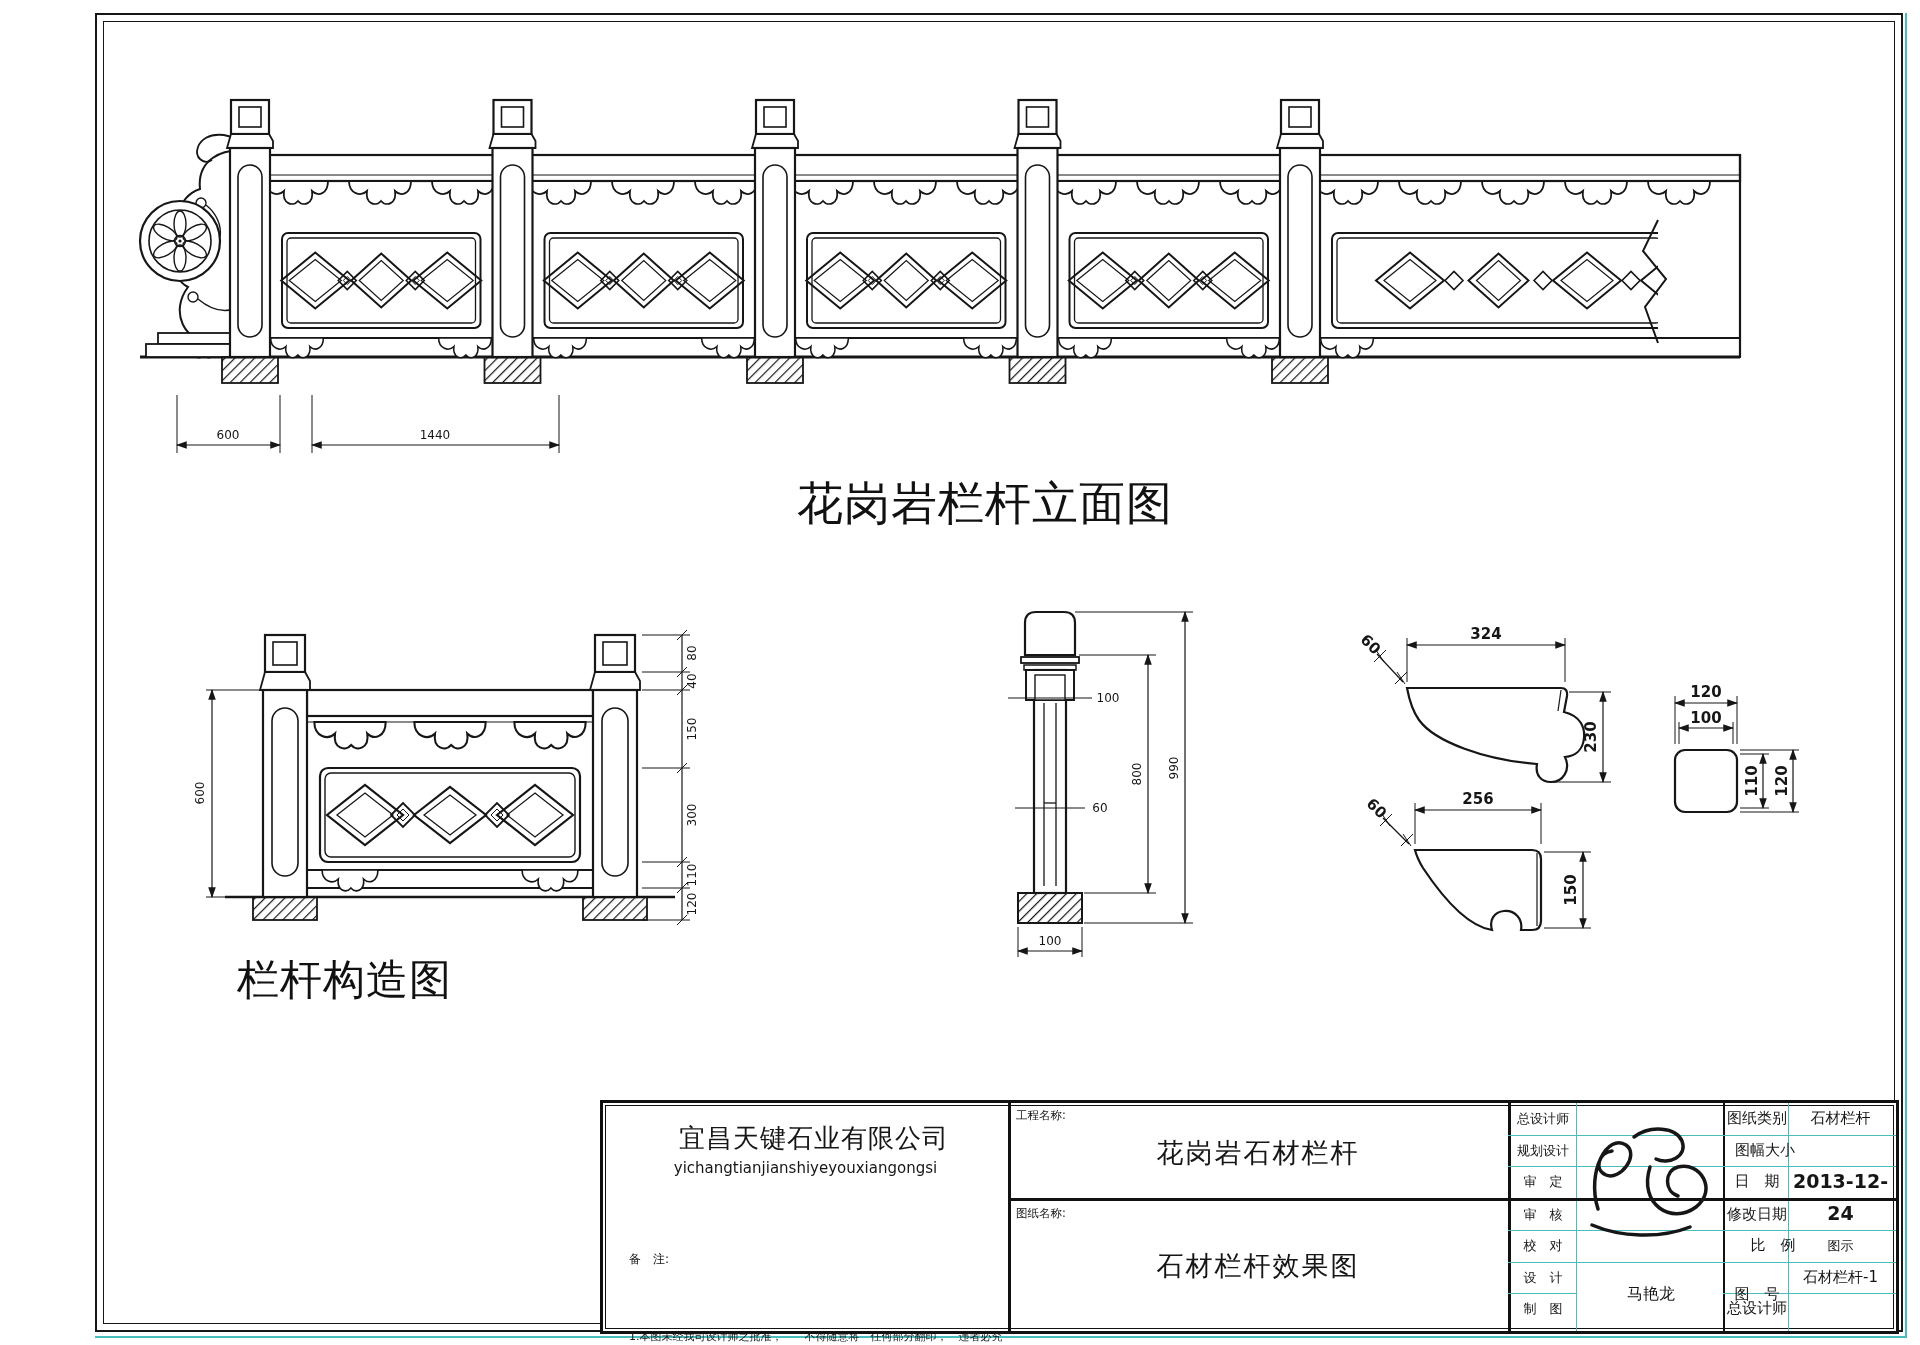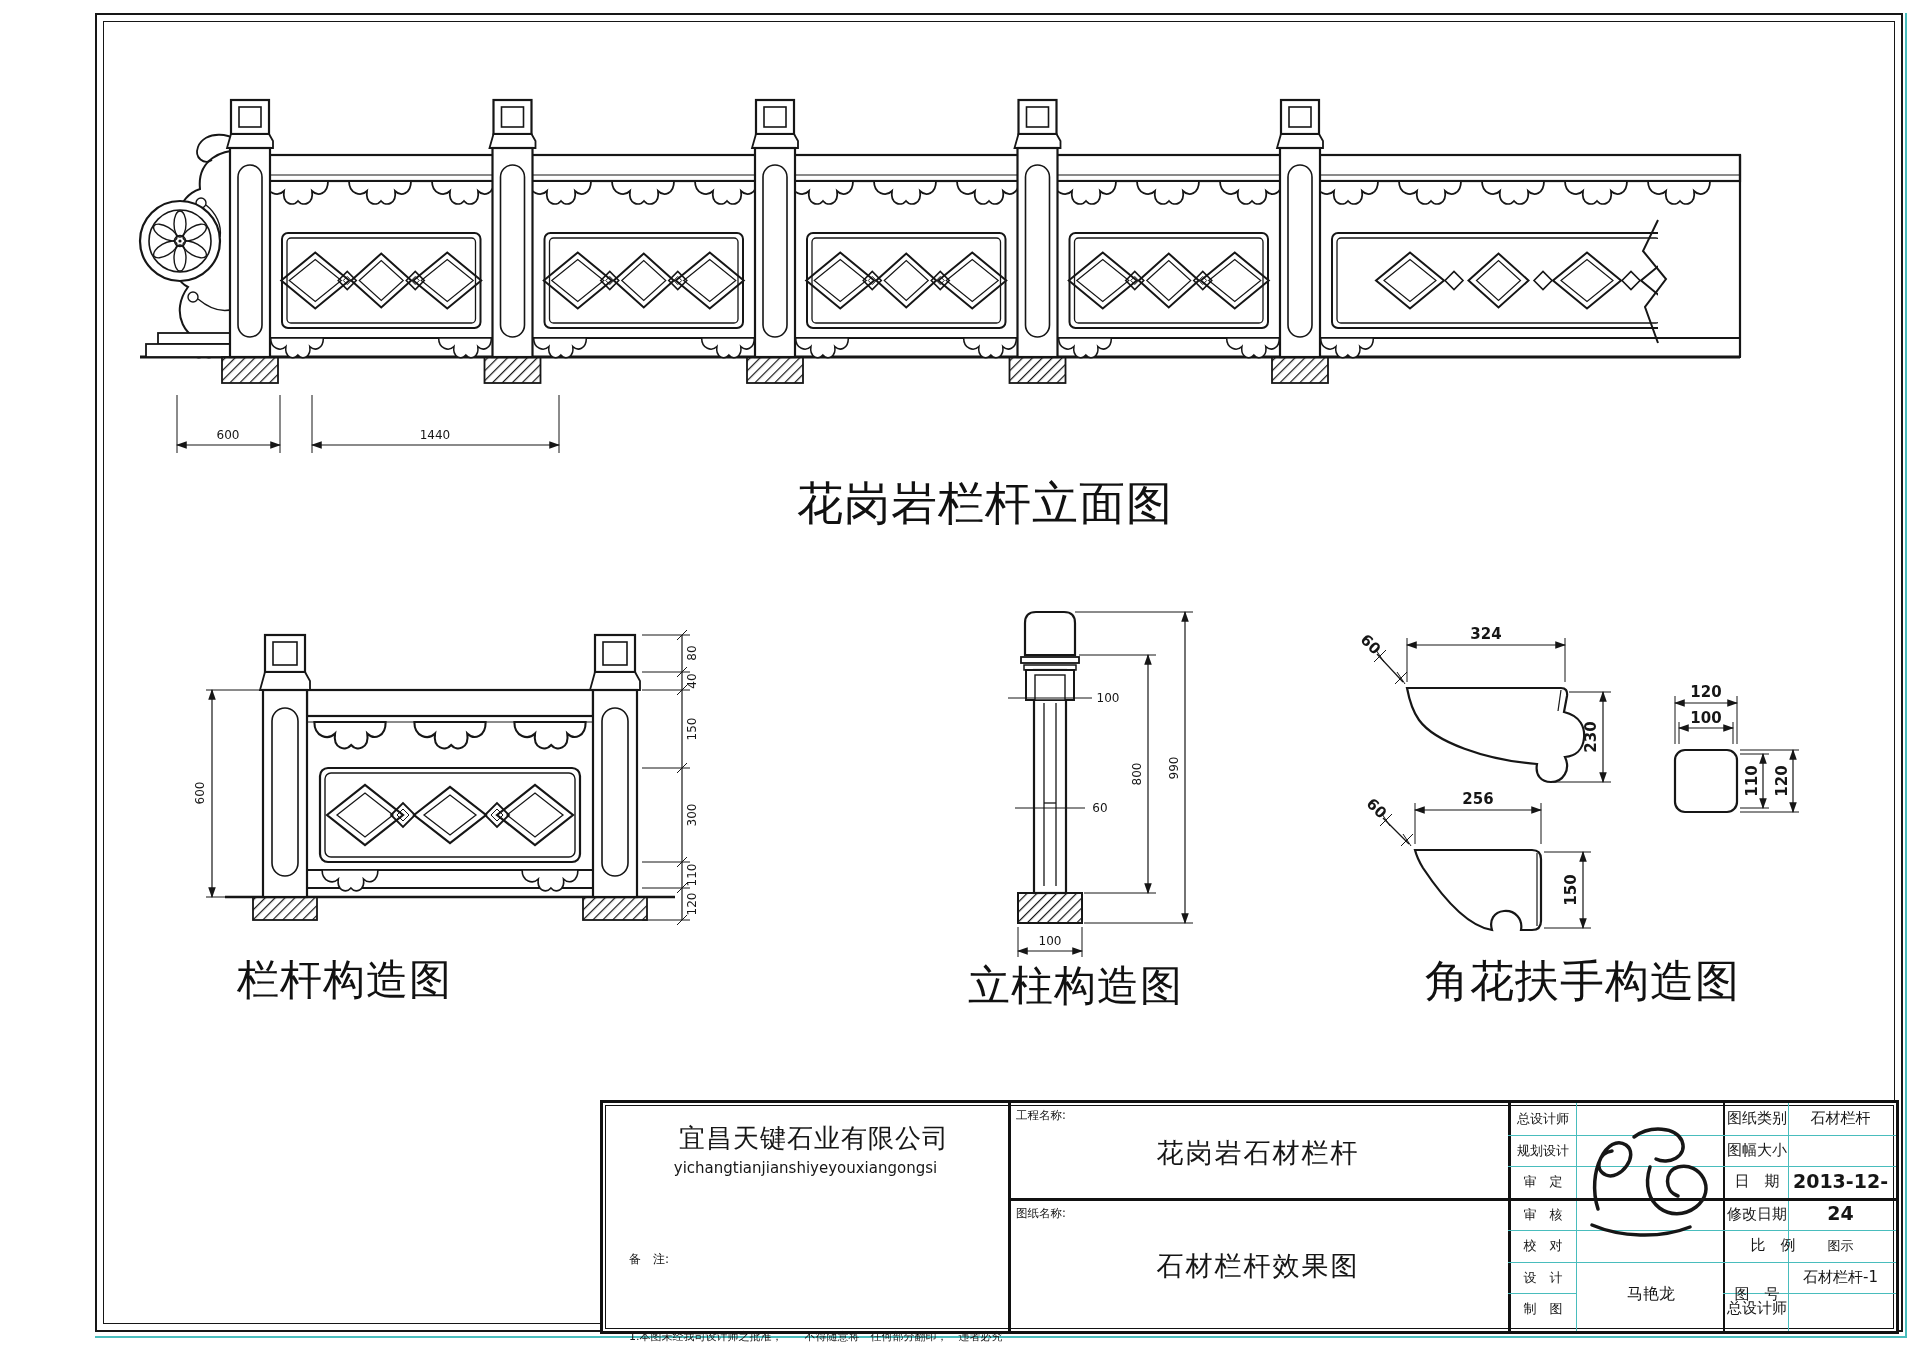--- a/index.html
+++ b/index.html
@@ -309,21 +309,20 @@
       <line class="ext" x1="104" y1="320" x2="213" y2="320"></line>
       <line class="dimln" x1="205" y1="9" x2="205" y2="320" marker-start="url(#arrC)" marker-end="url(#arrC)"></line>
       <text class="dimtx" transform="rotate(-90 198 165)" x="198" y="165" text-anchor="middle">990</text>
       <line class="ext" x1="38" y1="324" x2="38" y2="354"></line>
       <line class="ext" x1="102" y1="324" x2="102" y2="354"></line>
       <line class="dimln" x1="38" y1="348" x2="102" y2="348" marker-start="url(#arrC)" marker-end="url(#arrC)"></line>
       <text class="dimtx" x="70" y="342" text-anchor="middle">100</text>
     </g>
   </svg>
 
-  <div class="dtitle" style="left:968px;top:958px;">立柱构造图</div>
 
   <svg style="left:1335px;top:592px;" width="520" height="430" viewBox="0 0 520 430">
     <defs>
       <marker id="arrK" viewBox="0 0 10 10" refX="9" refY="5" markerWidth="9" markerHeight="9" orient="auto-start-reverse">
         <path d="M0,1.5 L10,5 L0,8.5 Z" fill="#161616"></path>
       </marker>
     </defs>
 
     <g>
       <path class="shp" stroke-width="2.2" d="M72,96 L226,96 Q233,96 232,104 L229,120 C246,124 250,136 249,146 C248,158 240,164 230,165 C236,178 228,190 216,190 C206,190 200,183 202,172 C150,168 100,150 84,128 Q76,117 72,96 Z"></path>
@@ -377,21 +376,20 @@
       <line class="ext" x1="405" y1="216" x2="434" y2="216"></line>
       <line class="dimln" x1="428" y1="162" x2="428" y2="216" marker-start="url(#arrK)" marker-end="url(#arrK)"></line>
       <text class="dimtx-b" transform="rotate(-90 422 189)" x="422" y="189" text-anchor="middle">110</text>
       <line class="ext" x1="405" y1="158" x2="464" y2="158"></line>
       <line class="ext" x1="405" y1="220" x2="464" y2="220"></line>
       <line class="dimln" x1="458" y1="158" x2="458" y2="220" marker-start="url(#arrK)" marker-end="url(#arrK)"></line>
       <text class="dimtx-b" transform="rotate(-90 452 189)" x="452" y="189" text-anchor="middle">120</text>
     </g>
   </svg>
 
-  <div class="dtitle" style="left:1425px;top:952px;font-size:44px;">角花扶手构造图</div>
 
   <div class="tb">
     <div class="tb-inner"></div>
 
     <div class="vthick" style="left:405px;"></div>
     <div class="vthick" style="left:905px;"></div>
     <div class="vthin" style="left:1120px;"></div>
     <div class="vcyan" style="left:973px;"></div>
     <div class="vcyan" style="left:1185px;"></div>
     <div class="hthick" style="left:405px;top:95px;width:888px;"></div>
@@ -430,21 +428,21 @@
         <path d="M30,100 C18,62 40,24 58,36 C72,46 52,72 38,66 C26,61 30,44 44,42"></path>
         <path d="M66,28 C82,16 108,18 114,32 C120,48 100,56 88,50"></path>
         <path d="M82,58 C70,96 104,116 128,98 C150,81 132,52 110,58 C96,62 96,82 110,87"></path>
         <path d="M24,116 C52,128 92,130 122,118"></path>
       </g>
     </svg>
     <div class="designer">马艳龙</div>
 
     <div class="meta-l" style="top:0;">图纸类别</div>
     <div class="meta-v" style="top:0;">石材栏杆</div>
-    <div class="meta-l" style="top:31.7px;">图幅大小</div>
+    <div class="meta-l" style="top:31.7px;padding-left:8px;">图幅大小</div>
     <div class="meta-v" style="top:31.7px;"></div>
     <div class="meta-l" style="top:63.4px;">日　期</div>
     <div class="meta-v date" style="top:63.4px;">2013-12-24</div>
     <div class="meta-l" style="top:96px;">修改日期</div>
     <div class="meta-v" style="top:96px;"></div>
     <div class="meta-l" style="top:127px;padding-left:16px;">比　例</div>
     <div class="meta-v" style="top:127px;font-size:13px;">图示</div>
     <div class="meta-l" style="top:176px;">图　号</div>
     <div class="meta-v" style="top:158.7px;">石材栏杆-1</div>
     <div class="meta-l" style="top:190.4px;">总设计师</div>

